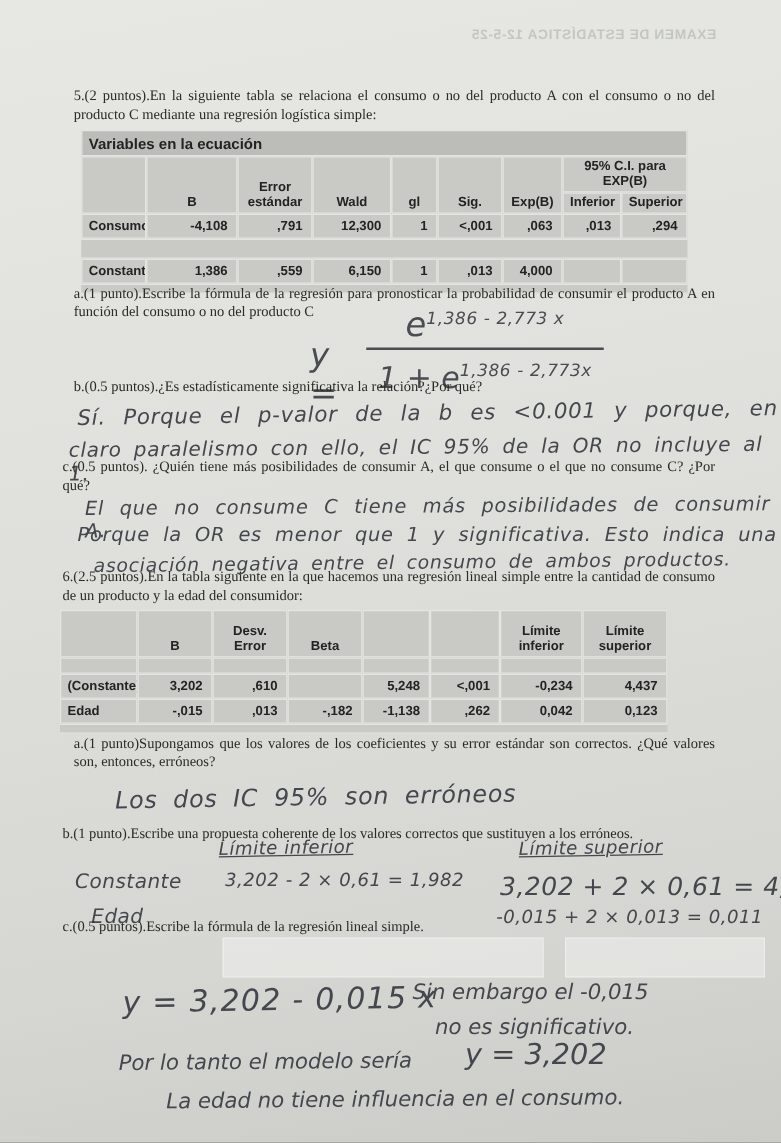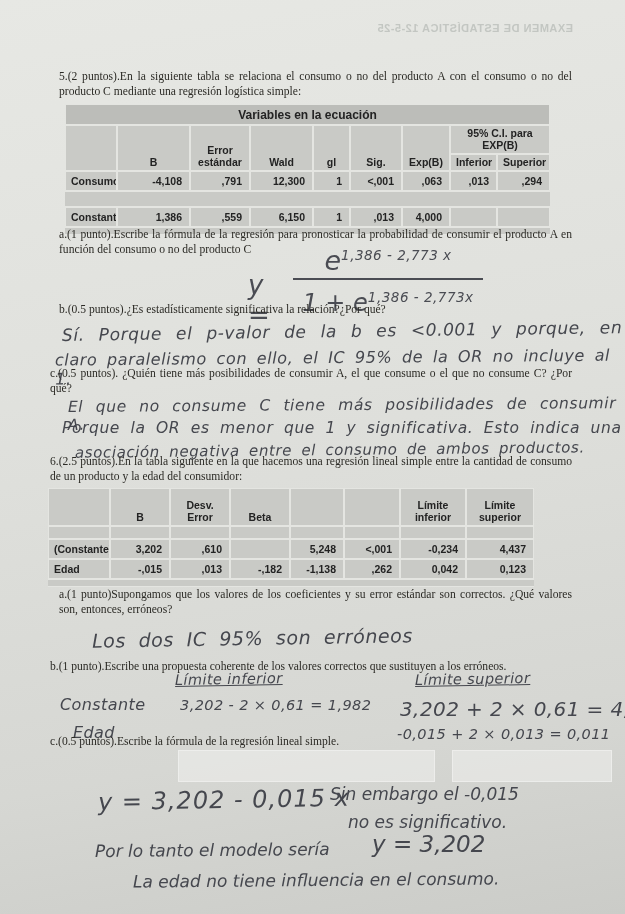--- a/index.html
+++ b/index.html
@@ -21,21 +21,21 @@
     color:rgba(140,146,142,0.38); letter-spacing:0.5px;
   }
   
   table.spss { position:absolute; border-collapse:separate; border-spacing:0; table-layout:fixed; }
   table.spss th, table.spss td {
     background:#c9cac6; border:1px solid #e4e5e1; padding:1px 5px;
     font-family:"Liberation Sans","DejaVu Sans",sans-serif; font-size:10.5px;
     color:#232323; overflow:hidden;
   }
   table.spss tr.title td {
-    background:#bcbdb9; font-weight:bold; font-size:12px; text-align:center; height:17px;
+    background:#bcbdb9; font-weight:bold; font-size:12px; height:17px;
   }
   table.spss th { font-weight:bold; text-align:center; vertical-align:bottom; padding-bottom:2px; }
   table.spss th.ci { vertical-align:bottom; }
   table.spss td.lbl { text-align:left; font-weight:bold; }
   table.spss td.num { text-align:right; font-weight:bold; padding-right:7px; }
   table.spss tr.gap td { background:#c9cac6; border-left:none; border-right:none; height:12px; }
   table.spss tr.endgap td { background:#c9cac6; border-left:none; border-right:none; height:4px; }
   table.spss tr.thin td { height:9px; }
   table.spss tr.data td { height:16px; }
   

